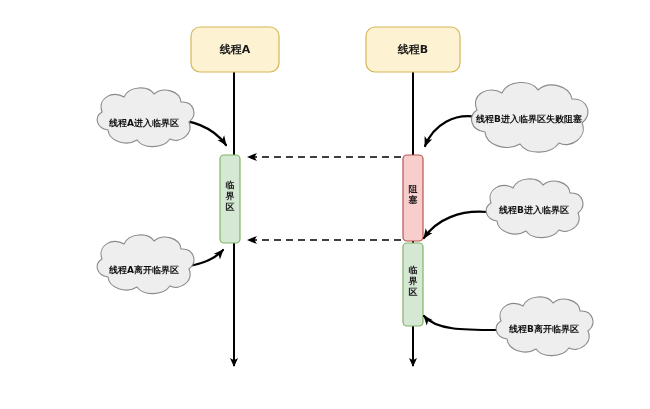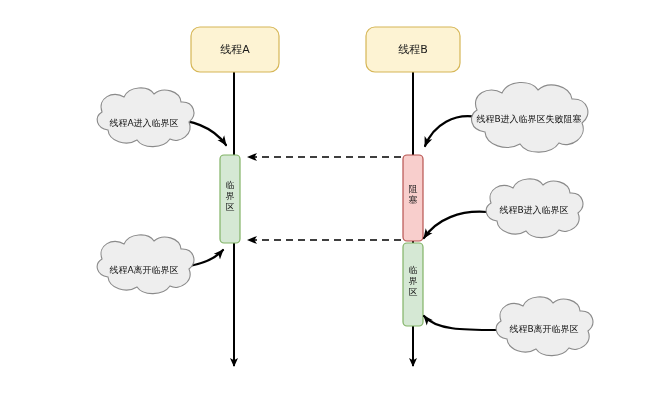--- a/index.html
+++ b/index.html
@@ -13,20 +13,21 @@
     position: relative;
     overflow: hidden;
     font-family: "DejaVu Sans", "Liberation Sans", sans-serif;
   }
   #diagram-root {
     position: absolute;
     left: 0;
     top: 0;
     width: 574px;
     height: 409px;
+    font-weight: bold;
   }
   svg#scene {
     position: absolute;
     left: 0;
     top: 0;
     width: 650px;
     height: 409px;
     display: block;
   }
   .lifeline {

